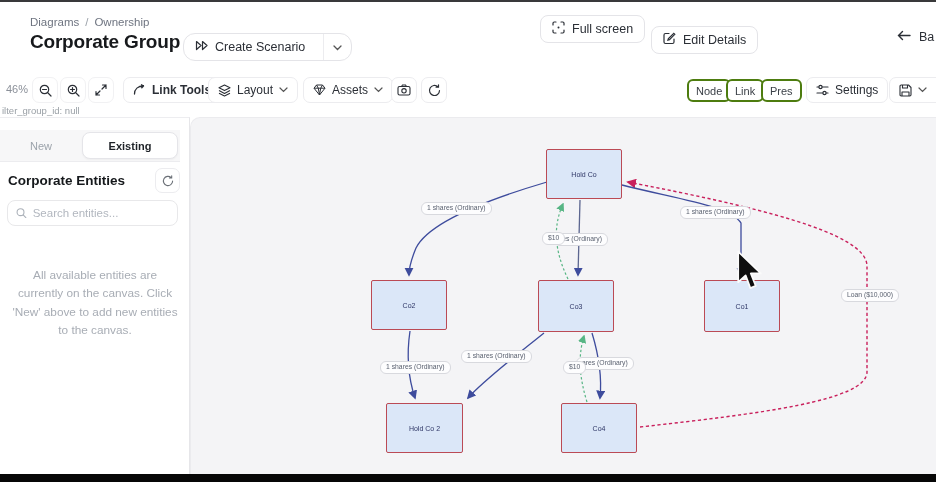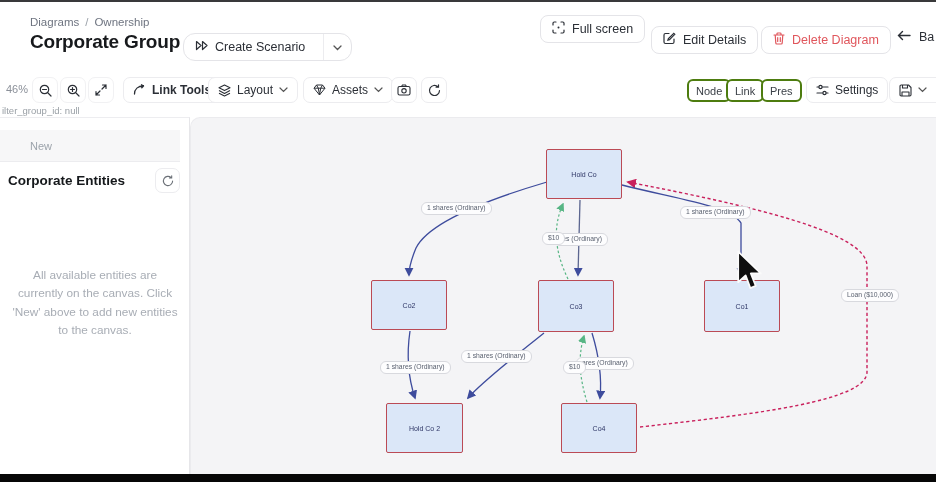--- a/index.html
+++ b/index.html
@@ -119,28 +119,20 @@
   <div class="btn" style="left:651px; top:26px;">
     <span>
       <svg width="13" height="13" viewBox="0 0 13 13" fill="none" stroke="#2b2f36" stroke-width="1.2" stroke-linecap="round">
         <path d="M6 1.5H2.5C1.7 1.5 1 2.2 1 3v7c0 .8.7 1.5 1.5 1.5h7c.8 0 1.5-.7 1.5-1.5V7"></path>
         <path d="M10.8 1.3l1 1L6.5 7.6l-1.6.5.5-1.6z"></path>
       </svg>
     </span>
     <span>Edit Details</span>
   </div>
 
-  <div class="btn red" style="left:761px; top:26px;">
-    <span>
-      <svg width="12" height="13" viewBox="0 0 12 13" fill="none" stroke="#e0565c" stroke-width="1.2" stroke-linecap="round">
-        <path d="M1 3h10 M4 3V1.8c0-.4.3-.8.8-.8h2.4c.5 0 .8.4.8.8V3 M2.2 3l.6 8c0 .6.5 1 1 1h4.4c.5 0 1-.4 1-1l.6-8 M4.7 5.5v4 M7.3 5.5v4"></path>
-      </svg>
-    </span>
-    <span>Delete Diagram</span>
-  </div>
 
   <div class="backlink">
     <span>
       <svg width="14" height="11" viewBox="0 0 14 11" fill="none" stroke="#2b2f36" stroke-width="1.4" stroke-linecap="round">
         <path d="M13 5.5H1.5 M5.5 1.5l-4 4 4 4"></path>
       </svg>
     </span>
     <span>Ba</span>
   </div>
 
@@ -232,26 +224,34 @@
     <svg width="9" height="6" viewBox="0 0 9 6">
         <path d="M1 1l3.5 3.5L8 1" fill="none" stroke="#555" stroke-width="1.2" stroke-linecap="round"></path>
       </svg>
   </div>
 
   <div class="debug-text">ilter_group_id: null</div>
 
   <div class="sidebar">
     <div class="side-tabs">
       <div class="tab-new">New</div>
+      <div class="tab-existing">Existing</div>
     </div>
     <div class="side-heading">Corporate Entities</div>
     <div class="refresh-ent-btn">
       <svg width="12" height="12" viewBox="0 0 13 13" fill="none" stroke="#6b7077" stroke-width="1.2" stroke-linecap="round">
         <path d="M11.5 6.5a5 5 0 1 1-1.6-3.7 M10.5 0.8v2.4H8.1"></path>
       </svg>
+    </div>
+    <div class="search-box">
+      <svg width="12" height="12" viewBox="0 0 13 13" fill="none" stroke="#aab0b8" stroke-width="1.3" stroke-linecap="round">
+        <circle cx="5.5" cy="5.5" r="4.2"></circle>
+          <path d="M9 9l3 3"></path>
+      </svg>
+      <input type="text" placeholder="Search entities..." style="">
     </div>
     <div class="side-msg">All available entities are currently on the canvas. Click 'New' above to add new entities to the canvas.</div>
   </div>
 
   <div class="canvas">
     <svg class="edges" width="746" height="357" viewBox="0 0 746 357">
       <defs>
         <marker id="m-navy" viewBox="0 0 8 8" refX="6.5" refY="4" markerWidth="7" markerHeight="7" orient="auto-start-reverse">
           <path d="M0 0L8 4L0 8Z" fill="#3e4c9d"></path>
         </marker>

